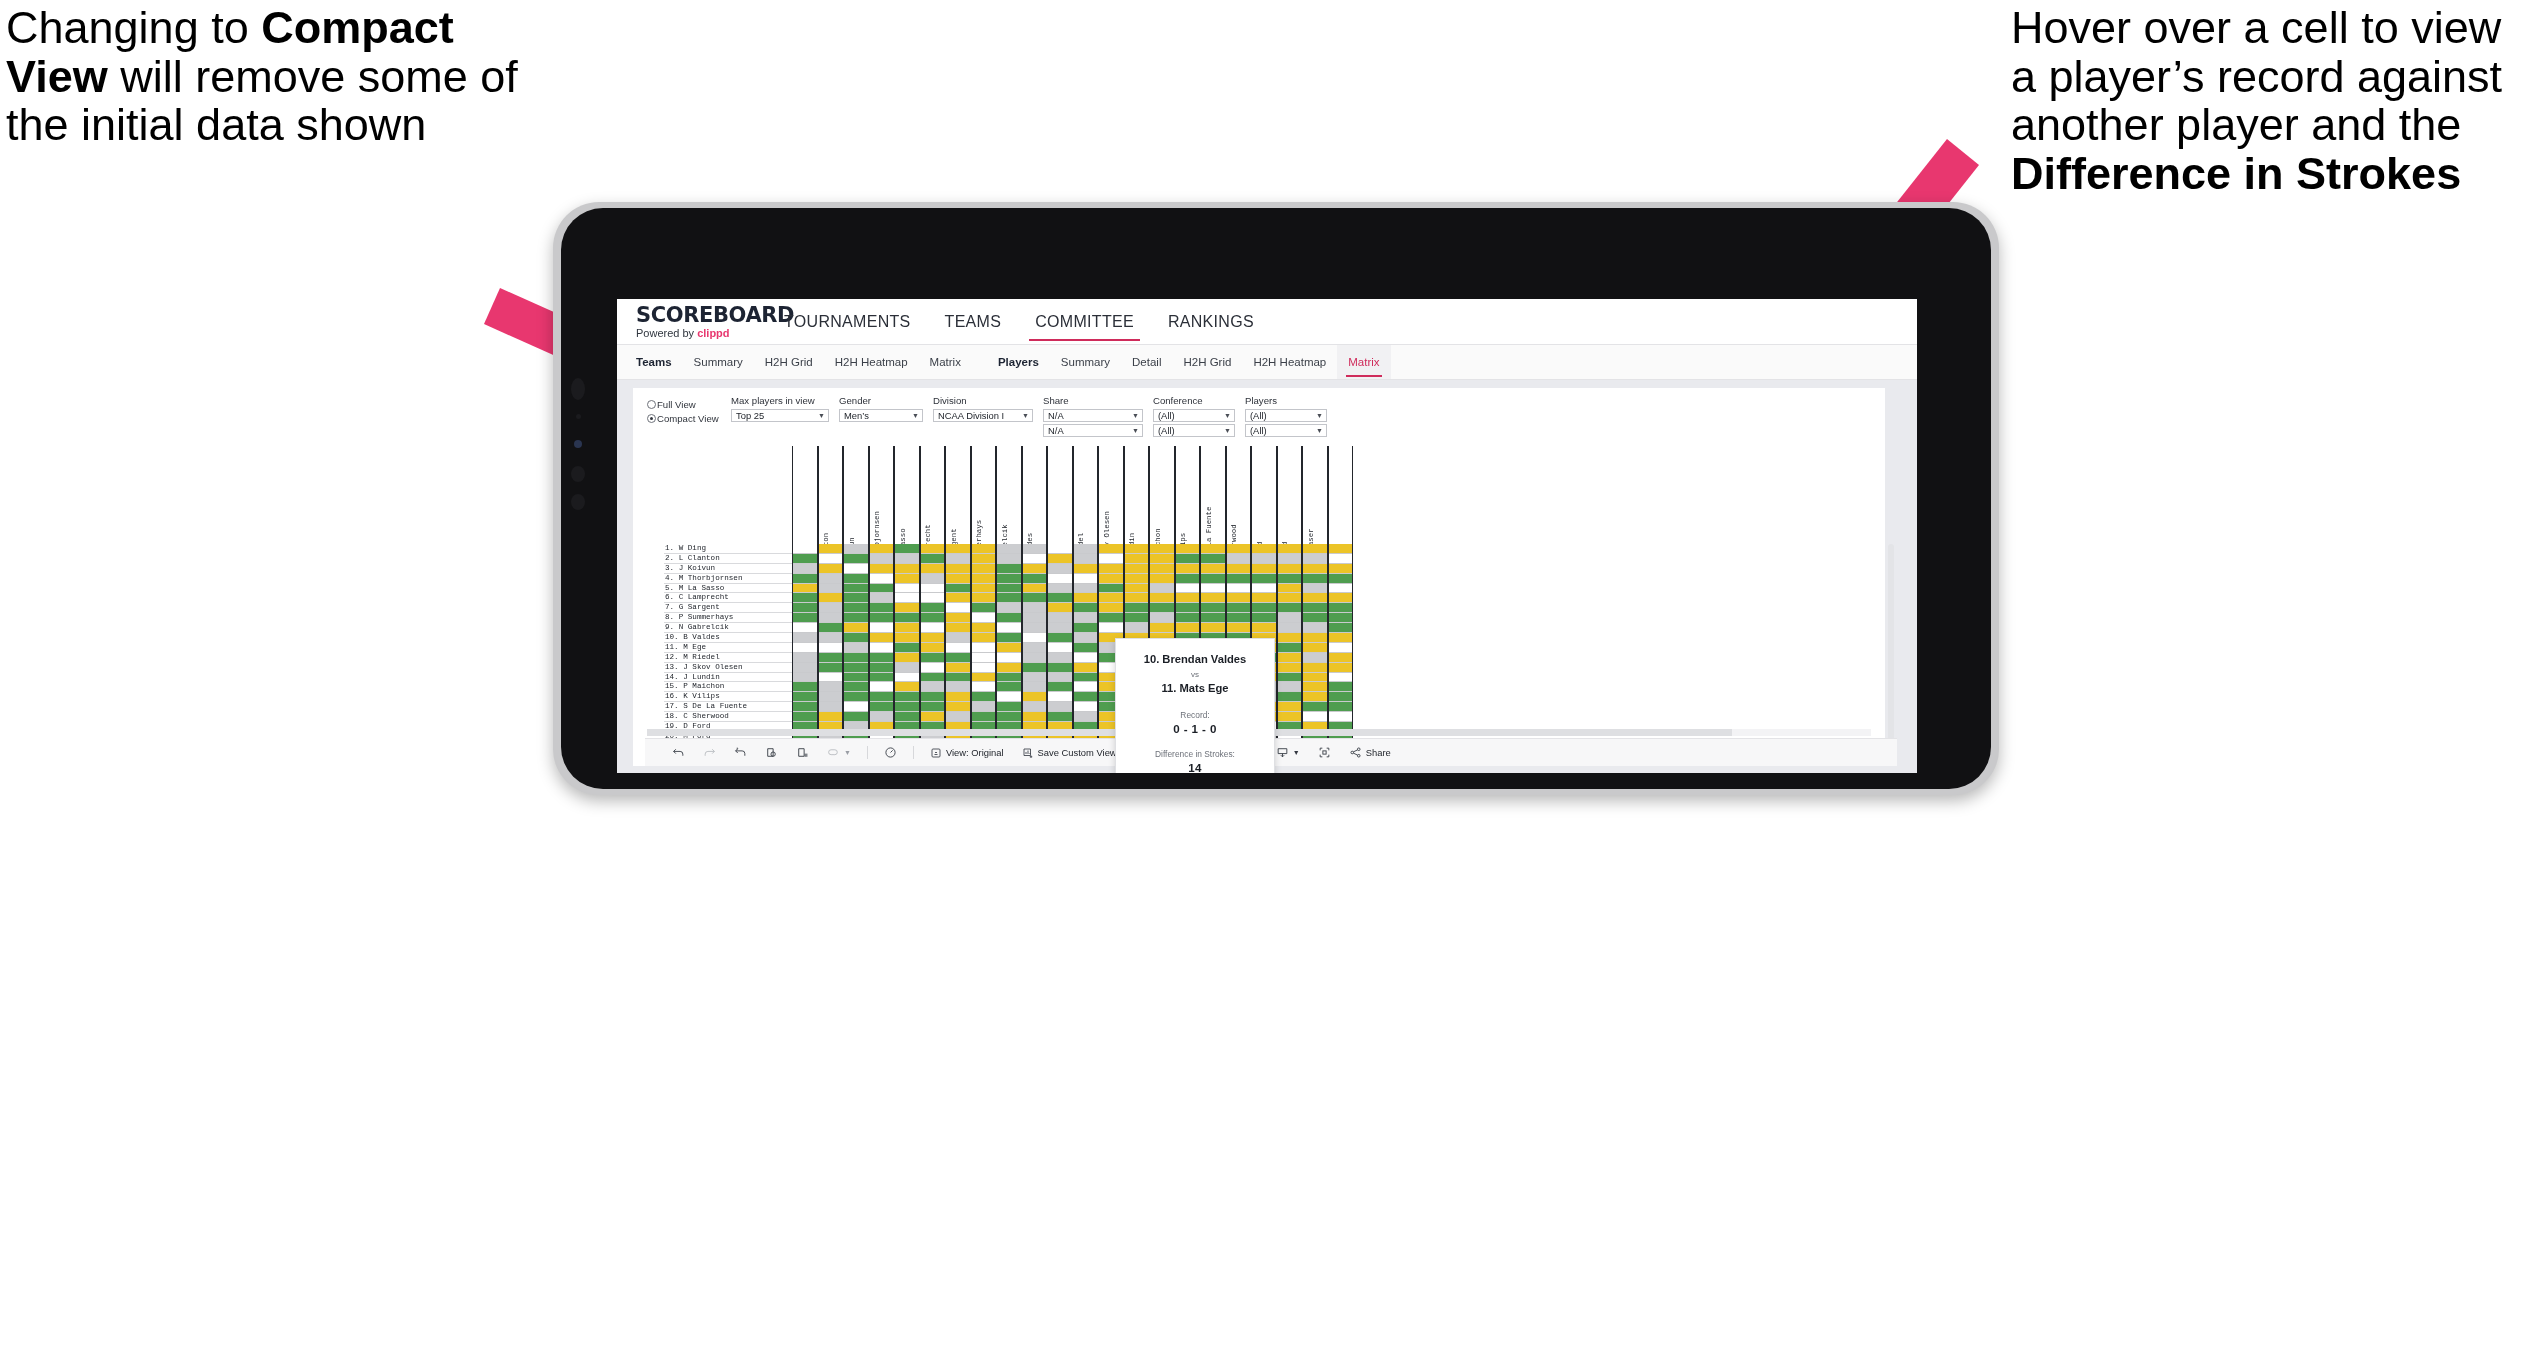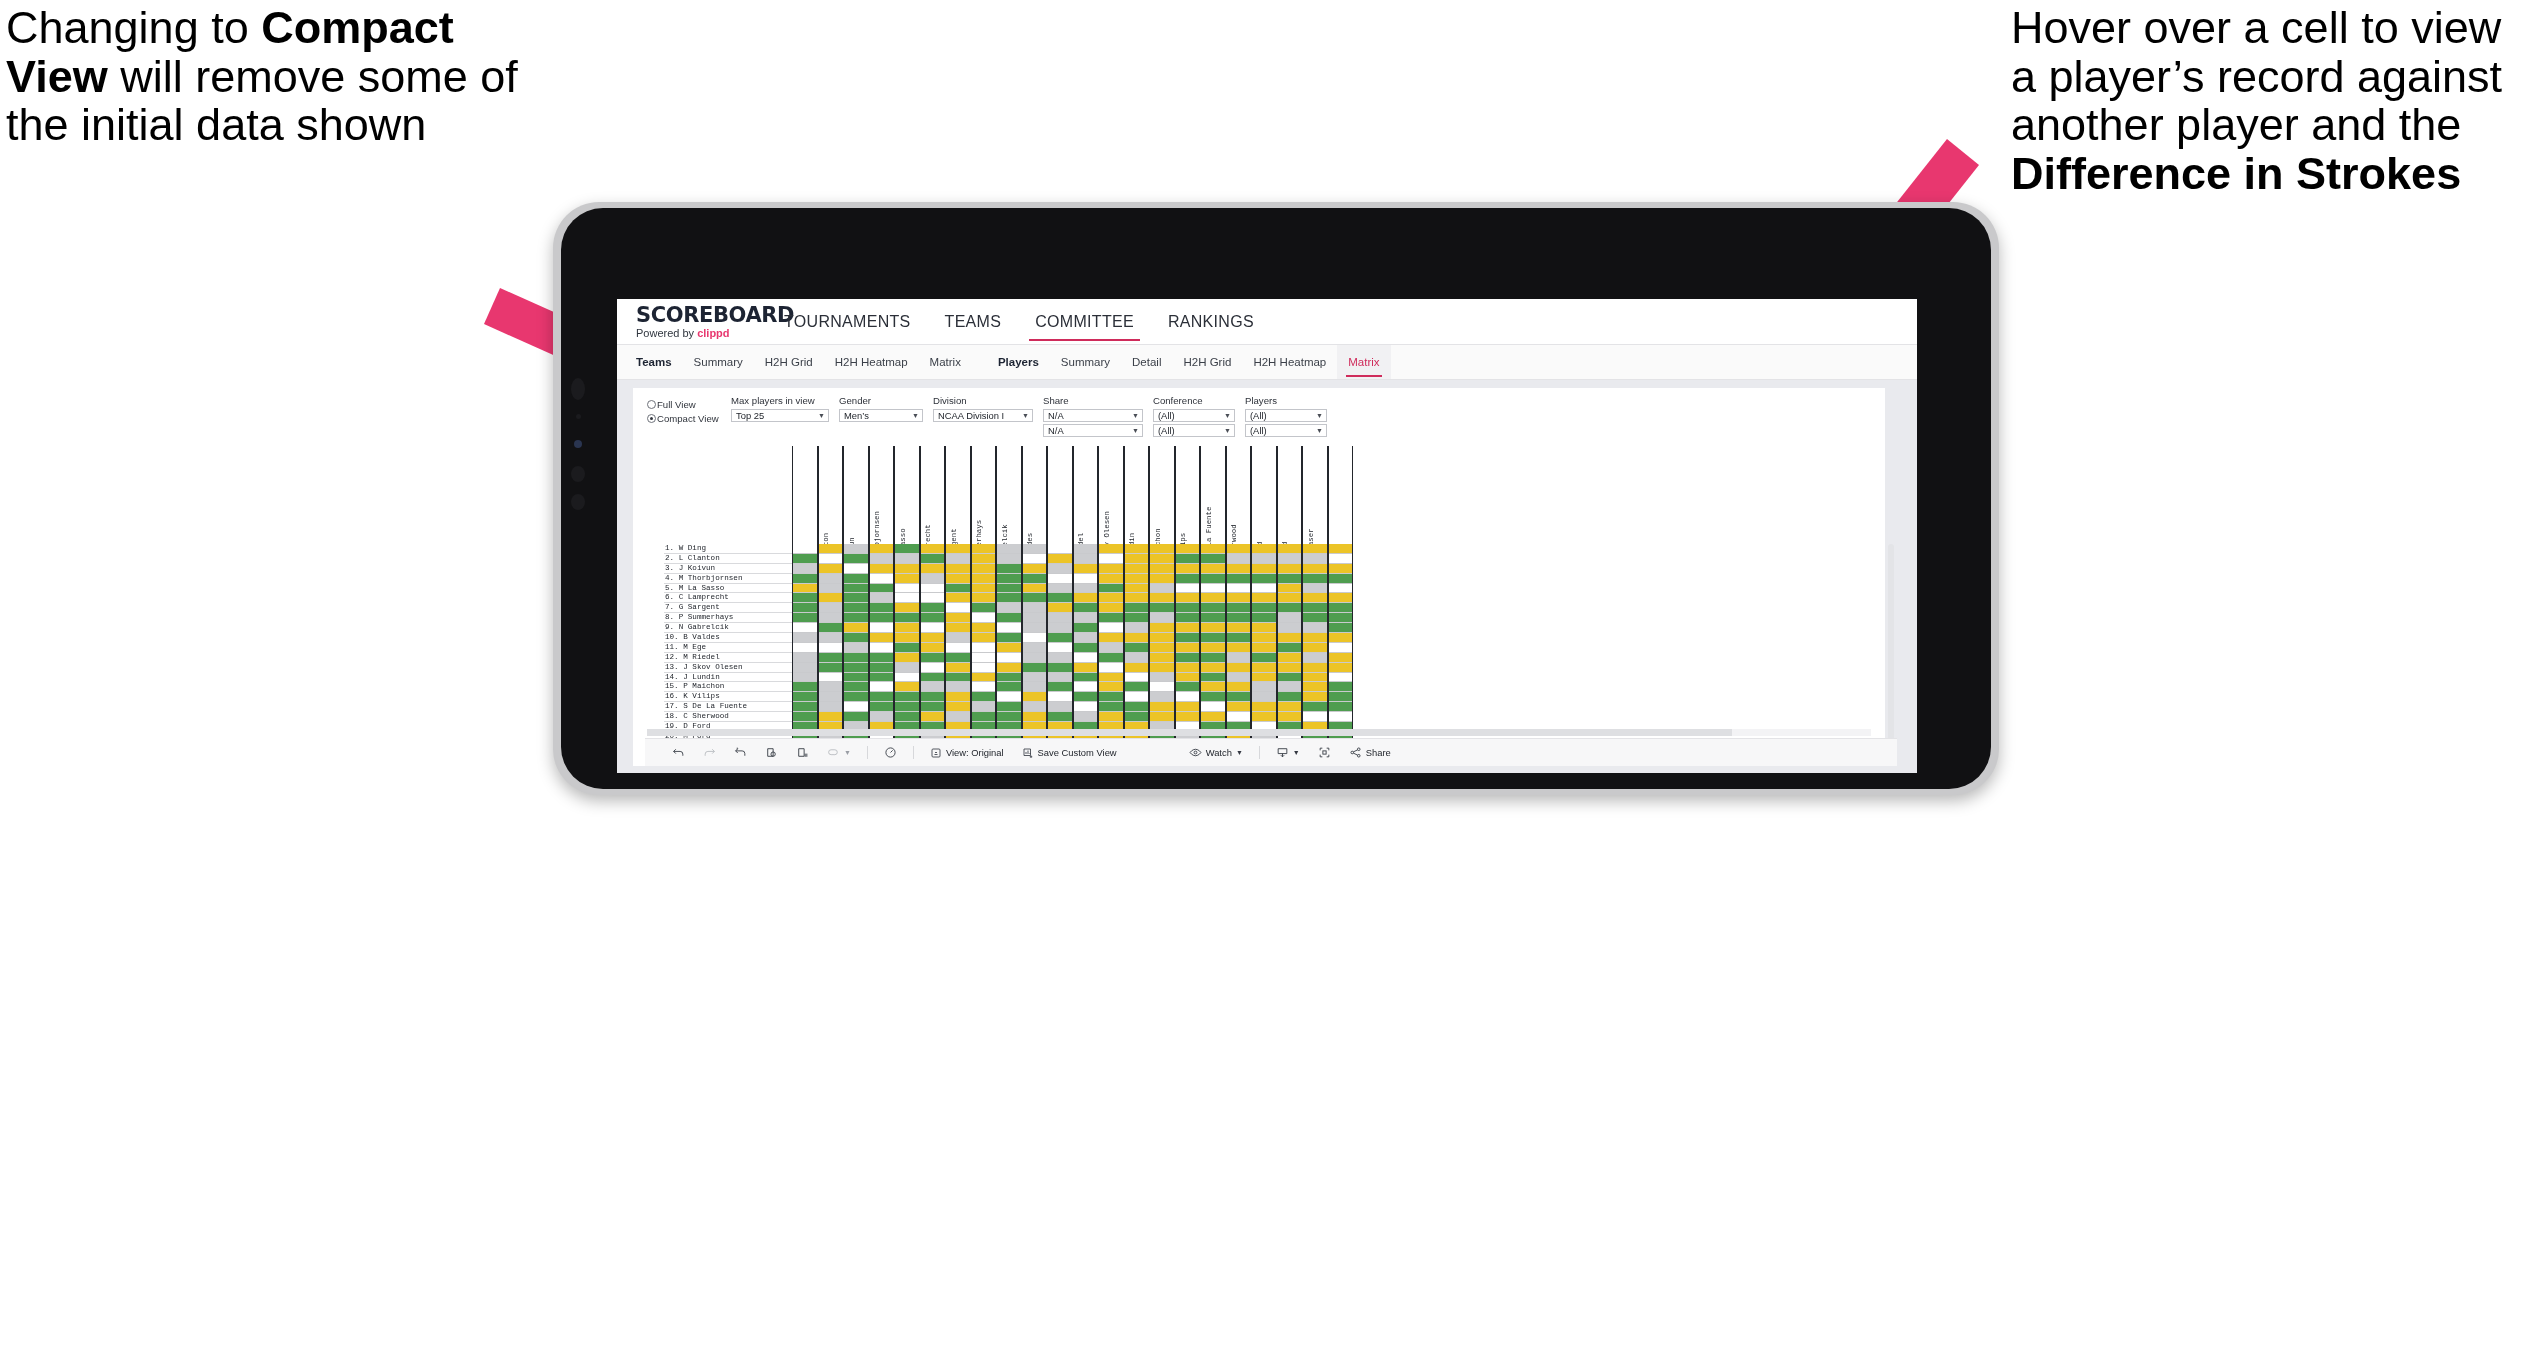--- a/index.html
+++ b/index.html
@@ -897,20 +897,29 @@
                 <div class="tailrow"></div>
               </div>
             </div>
           <div class="vscroll"></div>
         </div>
 
         <div class="hscroll-track">
           <div class="hscroll-thumb"></div>
         </div>
 
+        <div class="tooltip">
+          <div class="tt-name">10. Brendan Valdes</div>
+          <div class="tt-vs">vs</div>
+          <div class="tt-name">11. Mats Ege</div>
+          <div class="tt-sec">Record:</div>
+          <div class="tt-val">0 - 1 - 0</div>
+          <div class="tt-sec">Difference in Strokes:</div>
+          <div class="tt-val">14</div>
+        </div>
 
         <div class="toolbar">
           <div class="tb">
             <svg width="13" height="13" viewBox="0 0 24 24" fill="none" stroke="#3a3f48" stroke-width="1.7">
                 <path d="M7 6 L3 10 L7 14"></path>
                 <path d="M3 10 H15 a5 5 0 0 1 5 5 v3"></path>
               </svg>
           </div>
           <div class="tb">
             <svg width="13" height="13" viewBox="0 0 24 24" fill="none" stroke="#b9bcc1" stroke-width="1.7">

